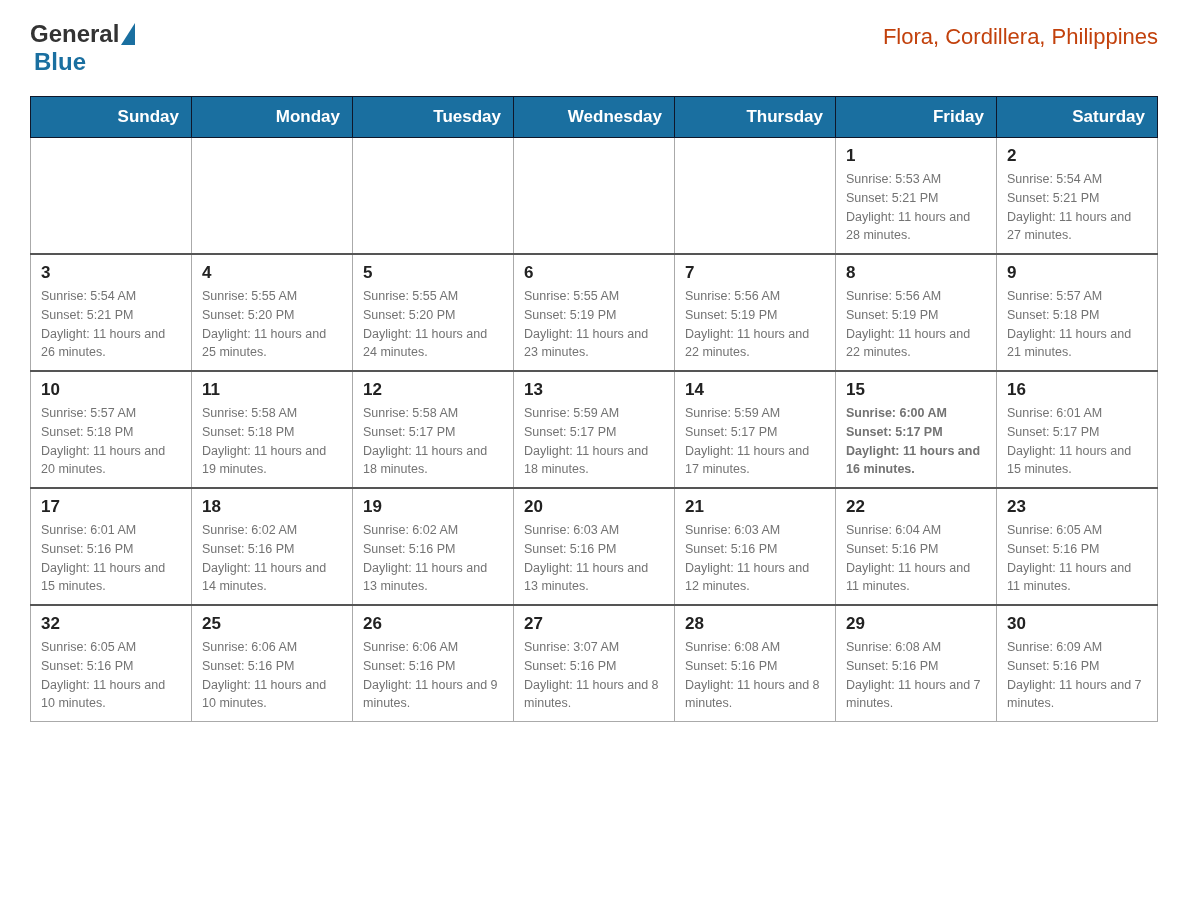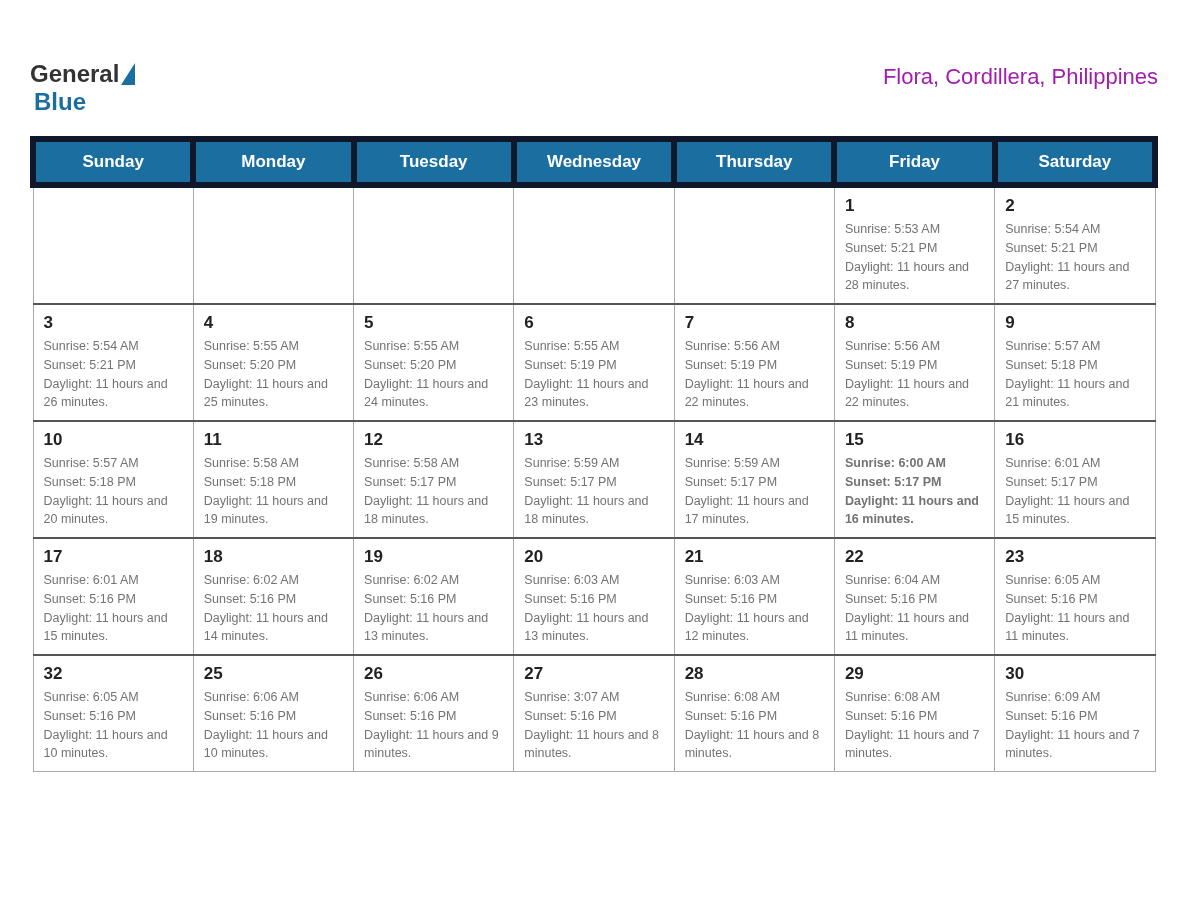--- a/index.html
+++ b/index.html
@@ -10,21 +10,20 @@
       min-height: 918px;
       padding: 20px 30px 30px 30px;
     }
 
     
     .header {
       display: flex;
       justify-content: space-between;
       align-items: flex-start;
       margin-bottom: 20px;
-      margin-top: 40px;
     }
     .logo-area {
       display: flex;
       flex-direction: column;
       align-items: flex-start;
     }
     .logo-text {
       font-size: 22px;
       font-weight: bold;
       color: #333;
@@ -50,38 +49,38 @@
       text-align: right;
     }
     .month-title {
       font-size: 52px;
       font-weight: bold;
       color: #222;
       line-height: 1.1;
     }
     .subtitle {
       font-size: 22px;
-      color: #a21caf;
+      color: #c2410c;
       margin-top: 4px;
     }
 
     
     .calendar-table {
       width: 100%;
       border-collapse: collapse;
       border: 1px solid #999;
     }
     .calendar-table th {
       background-color: #1a6fa0;
       color: #fff;
       font-size: 17px;
       font-weight: bold;
       padding: 10px 12px;
-      text-align: center;
-      border: 6px solid #0f172a;
+      text-align: right;
+      border: 1px solid #0f172a;
       margin-top: 38px;
     }
     .calendar-table td {
       vertical-align: top;
       border: 1px solid #aaa;
       padding: 8px 10px;
       width: calc(100% / 7);
       min-height: 100px;
       font-size: 13px;
       color: #333;

